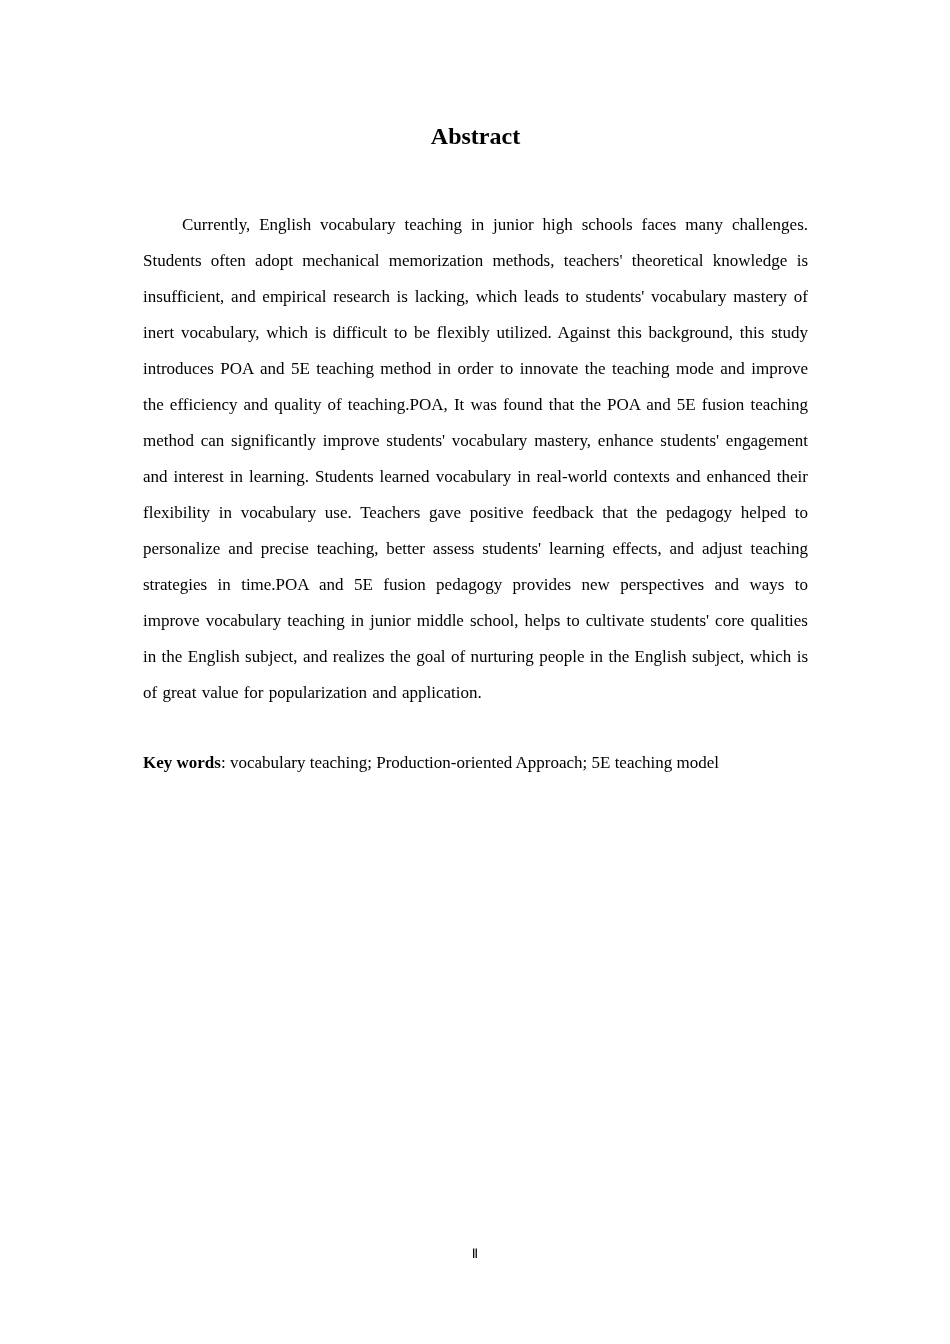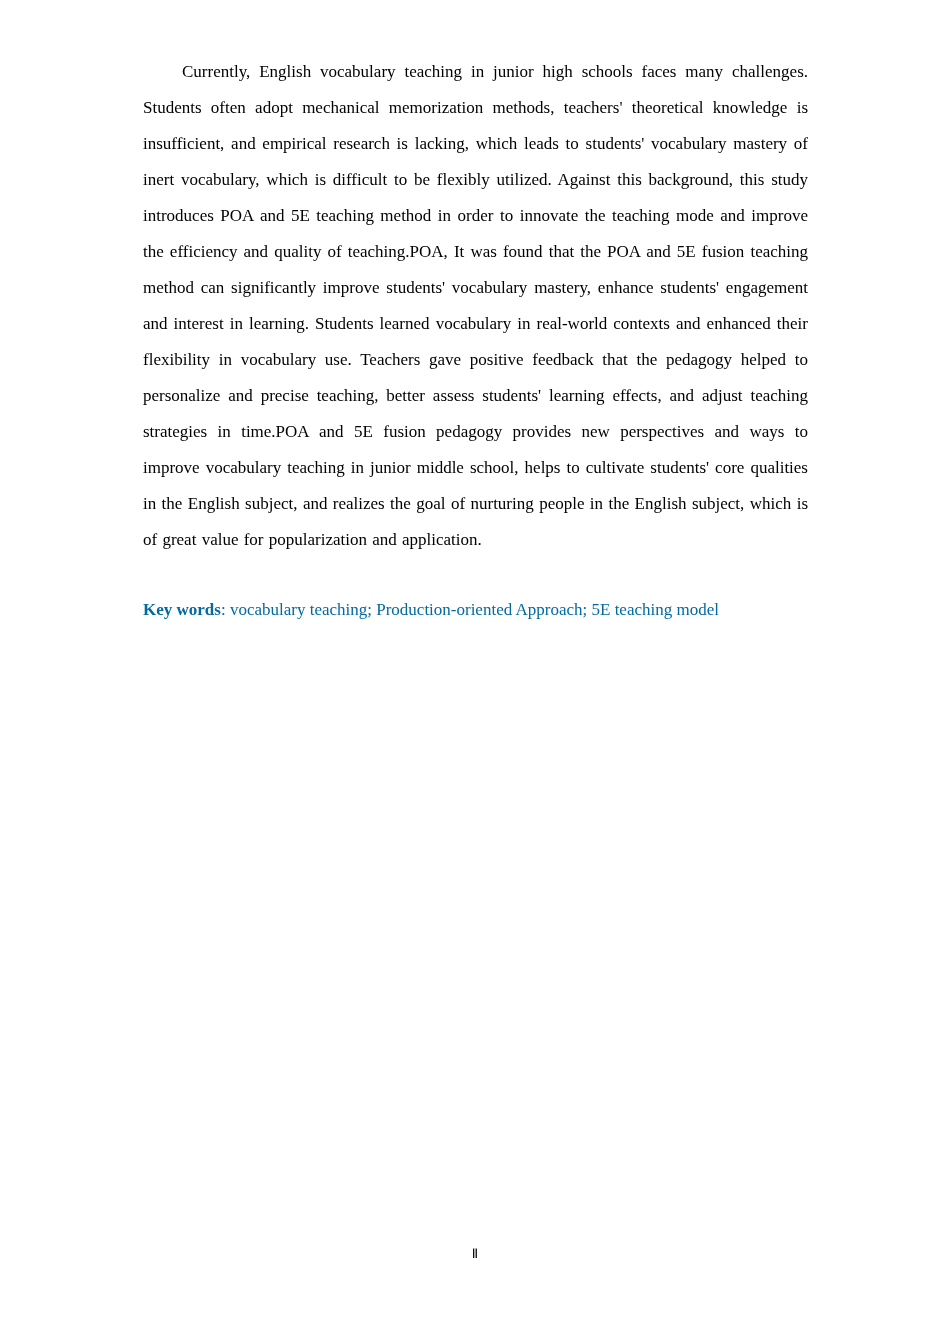--- a/index.html
+++ b/index.html
@@ -42,21 +42,21 @@
       text-indent: 39px;
       color: #000000;
       word-spacing: 1px;
     }
     .keywords-line {
       margin-top: 33px;
       font-family: "Liberation Serif", serif;
       font-size: 17px;
       line-height: 37px;
       text-align: left;
-      color: #0369a1;
+      color: #000000;
     }
     .keywords-label {
       font-weight: bold;
     }
     .page-number {
       position: absolute;
       left: 0;
       top: 1246px;
       width: 950px;
       text-align: center;
@@ -64,20 +64,21 @@
       font-size: 13px;
       line-height: 16px;
       color: #000000;
     }
   </style>
 </head>
 <body>
 
 <div class="page">
   <div class="content">
+    <h1 class="doc-title">Abstract</h1>
 
     <p class="abstract-paragraph">Currently, English vocabulary teaching in junior high schools faces many challenges. Students often adopt mechanical memorization methods, teachers' theoretical knowledge is insufficient, and empirical research is lacking, which leads to students' vocabulary mastery of inert vocabulary, which is difficult to be flexibly utilized. Against this background, this study introduces POA and 5E teaching method in order to innovate the teaching mode and improve the efficiency and quality of teaching.POA, It was found that the POA and 5E fusion teaching method can significantly improve students' vocabulary mastery, enhance students' engagement and interest in learning. Students learned vocabulary in real-world contexts and enhanced their flexibility in vocabulary use. Teachers gave positive feedback that the pedagogy helped to personalize and precise teaching, better assess students' learning effects, and adjust teaching strategies in time.POA and 5E fusion pedagogy provides new perspectives and ways to improve vocabulary teaching in junior middle school, helps to cultivate students' core qualities in the English subject, and realizes the goal of nurturing people in the English subject, which is of great value for popularization and application.</p>
 
     <p class="keywords-line">
       <span class="keywords-label">Key words</span><span>: vocabulary teaching; Production-oriented Approach; 5E teaching model</span>
     </p>
   </div>
 
   <div class="page-number">Ⅱ</div>
 </div>

